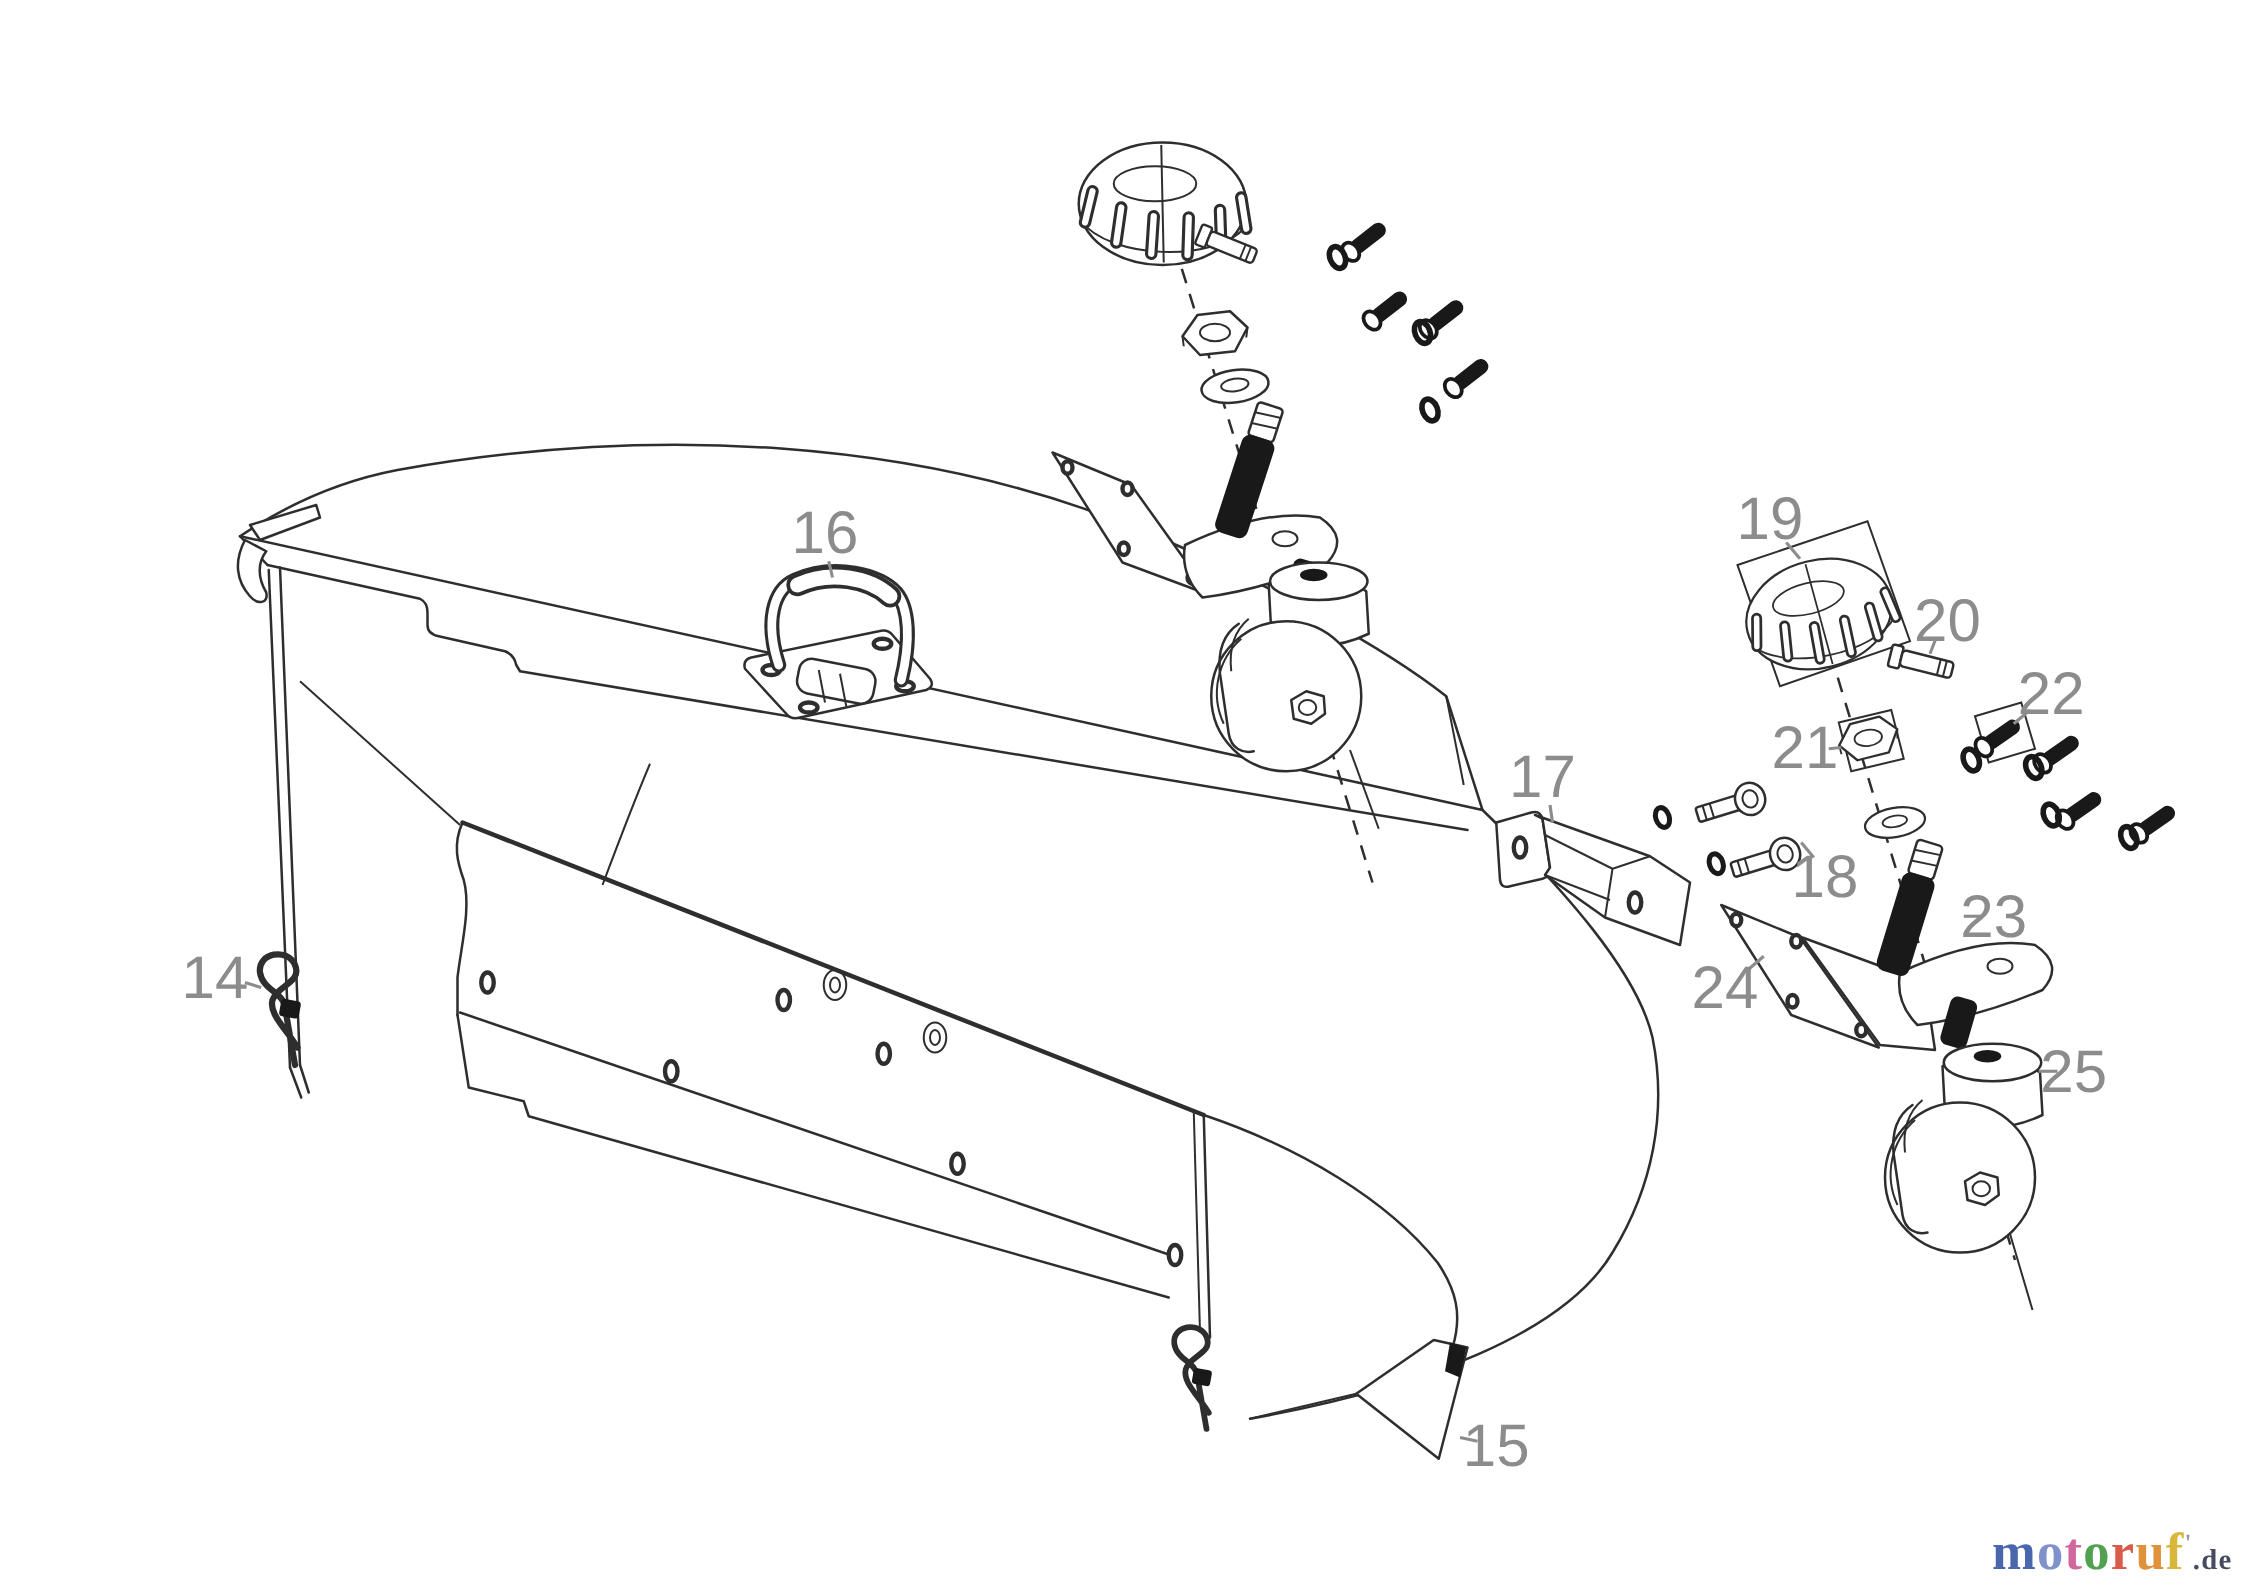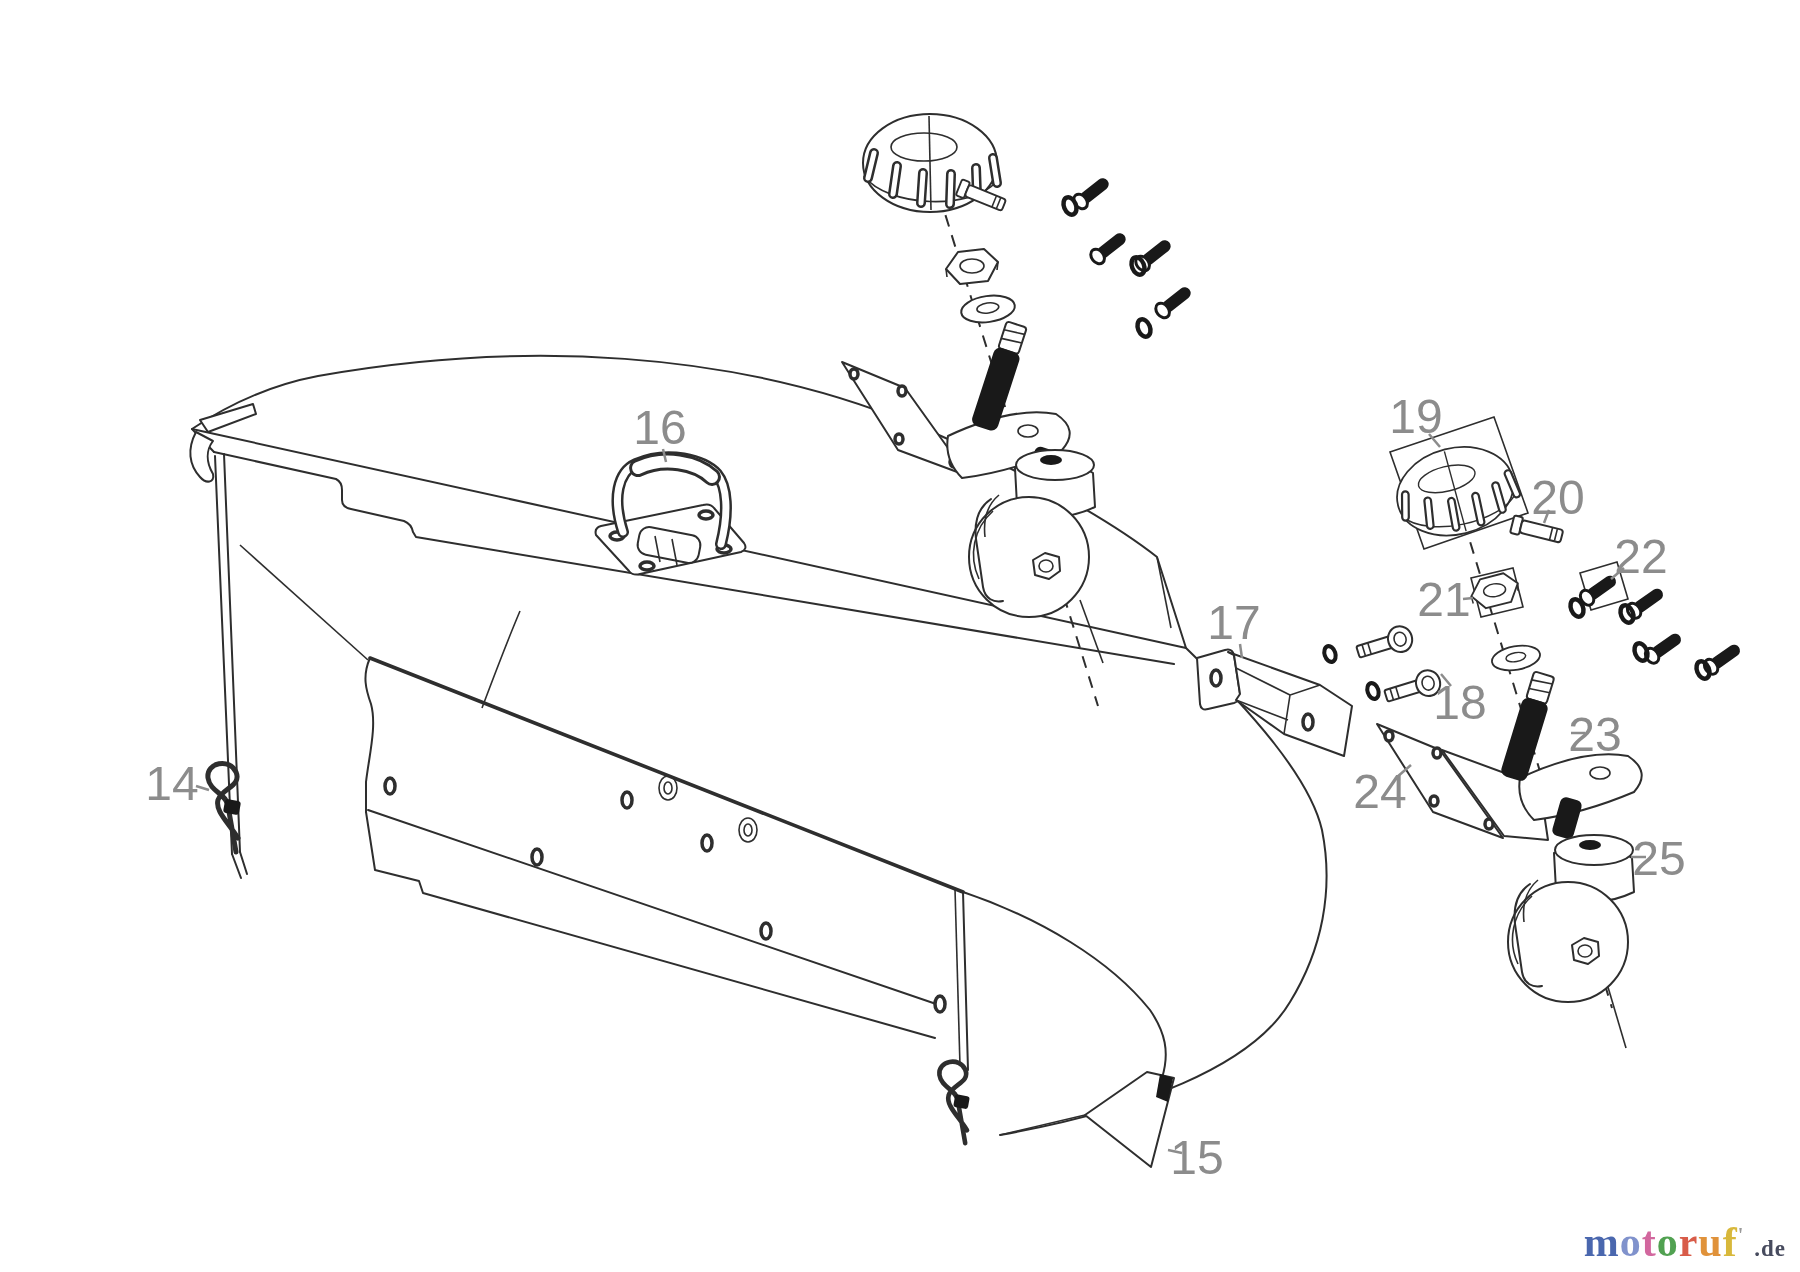--- a/index.html
+++ b/index.html
@@ -10,21 +10,21 @@
   .hv{fill:none;stroke:#2e2e2e;stroke-width:3.6;stroke-linecap:round;}
   .fw{fill:#ffffff;stroke:#2e2e2e;stroke-width:2;stroke-linejoin:round;}
   .dk{fill:#191919;stroke:none;}
   .ring{fill:none;stroke:#191919;stroke-width:4.5;}
   .hole{fill:#ffffff;stroke:#2e2e2e;stroke-width:3.5;}
   .dash{fill:none;stroke:#2e2e2e;stroke-width:2;stroke-dasharray:12 9;}
   .thin{fill:none;stroke:#2e2e2e;stroke-width:1.6;}
   .callout-text{font-family:"Liberation Sans",sans-serif;font-size:48px;}
   .logo{position:absolute;right:14px;bottom:6px;font-family:"Liberation Serif",serif;
         font-weight:bold;font-size:42px;letter-spacing:1px;white-space:nowrap;}
-  .logo .suffix{font-size:23px;font-weight:bold;margin-left:10px;}
+  .logo .suffix{font-size:23px;font-weight:bold;}
   .logo .tick{font-size:20px;vertical-align:14px;}
 </style>
 </head>
 <body>
 
 <div class="stage">
 <svg viewBox="0 0 1800 1272" width="1800" height="1272">
 
   <defs>
 

